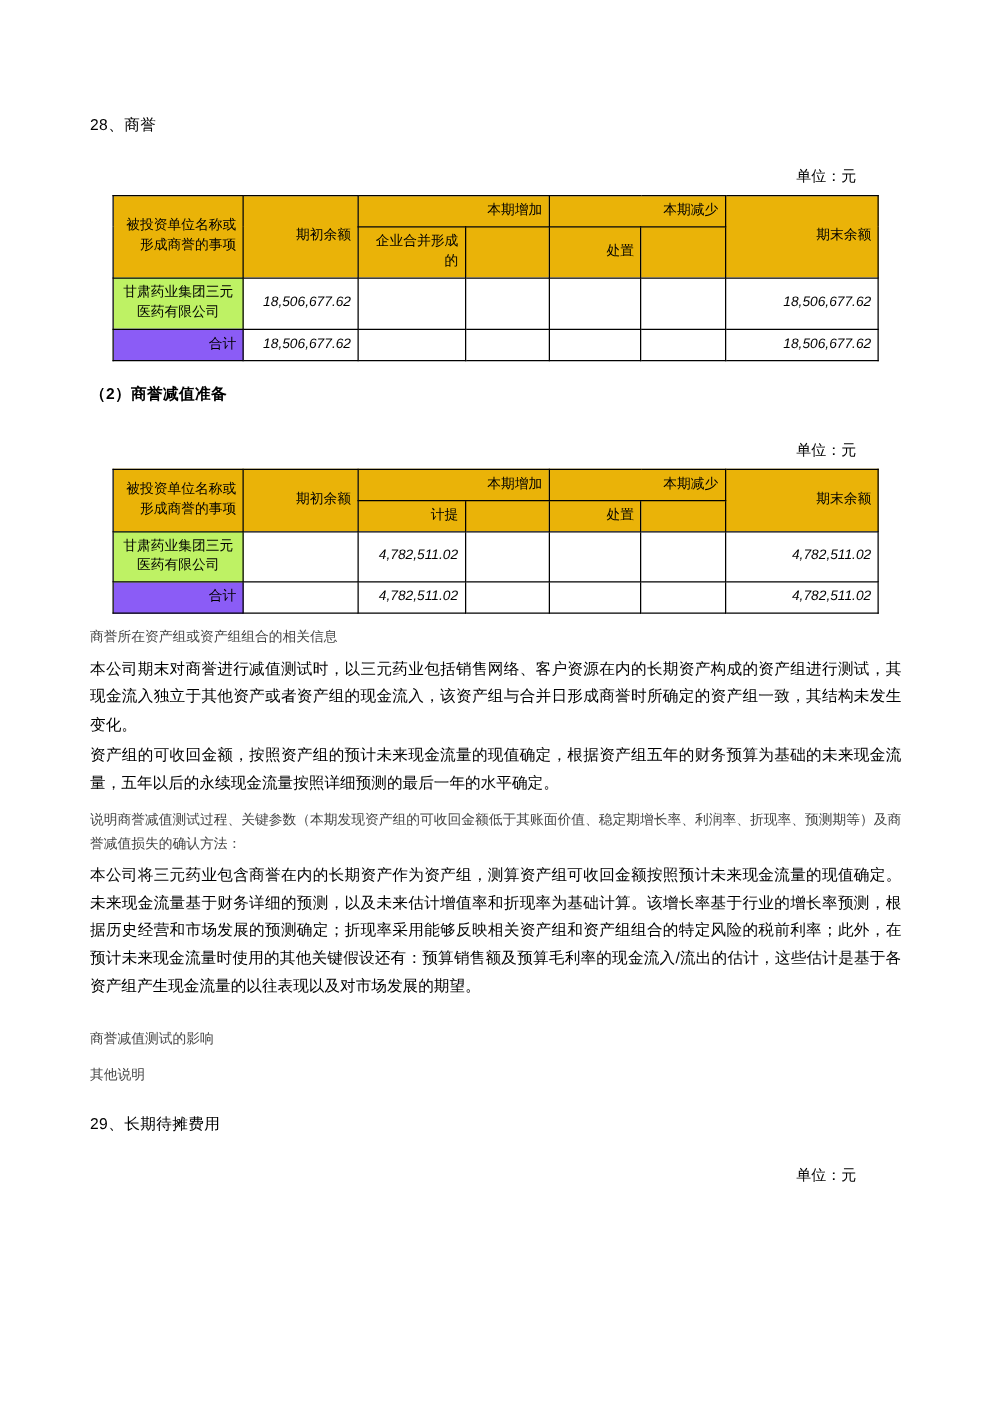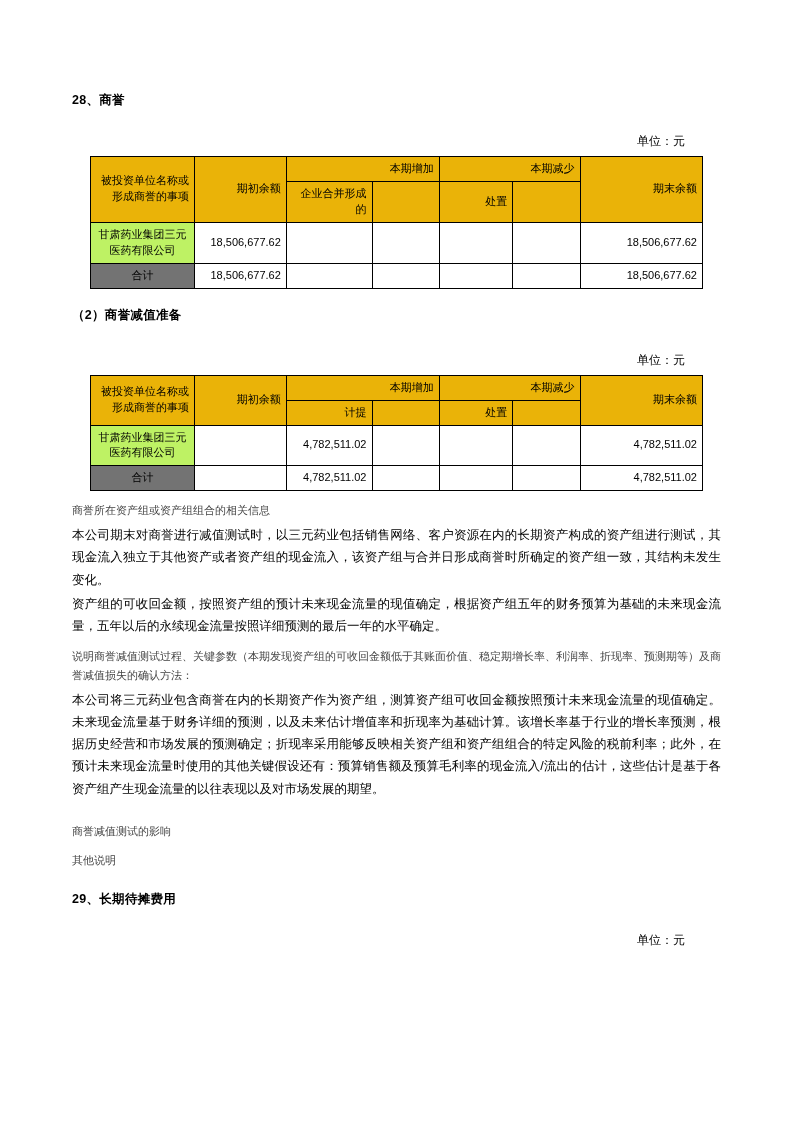--- a/index.html
+++ b/index.html
@@ -15,21 +15,21 @@
     position: relative;
   }
   .page {
     box-sizing: border-box;
     width: 793px;
     height: 1122px;
     padding: 92px 72px 40px 72px;
   }
   .section-title {
     font-family: "Liberation Sans", "DejaVu Sans", sans-serif;
-    font-weight: bold;
+    font-weight: normal;
     font-size: 12.5px;
     margin: 0 0 24px 0;
     letter-spacing: 0.3px;
   }
   .sub-title {
     font-family: "Liberation Sans", "DejaVu Sans", sans-serif;
     font-weight: bold;
     font-size: 12.5px;
     margin: 0 0 28px 0;
     letter-spacing: 0.3px;
@@ -58,27 +58,28 @@
   .hdr-cell {
     background: #eab308;
     text-align: right;
   }
   .cell-name {
     background: #bef264;
     text-align: center;
     line-height: 1.55;
   }
   .cell-total {
-    background: #737373;
-    text-align: center;
+    background: #8b5cf6;
+    text-align: right;
   }
   .num {
     text-align: right;
     padding-right: 6px;
     background: #ffffff;
+    font-style: italic;
   }
   .empty {
     background: #ffffff;
   }
   p.note-small {
     font-size: 11px;
     font-family: "Liberation Sans", "DejaVu Sans", sans-serif;
     color: #444444;
     margin: 10px 0 4px 0;
     line-height: 1.7;

